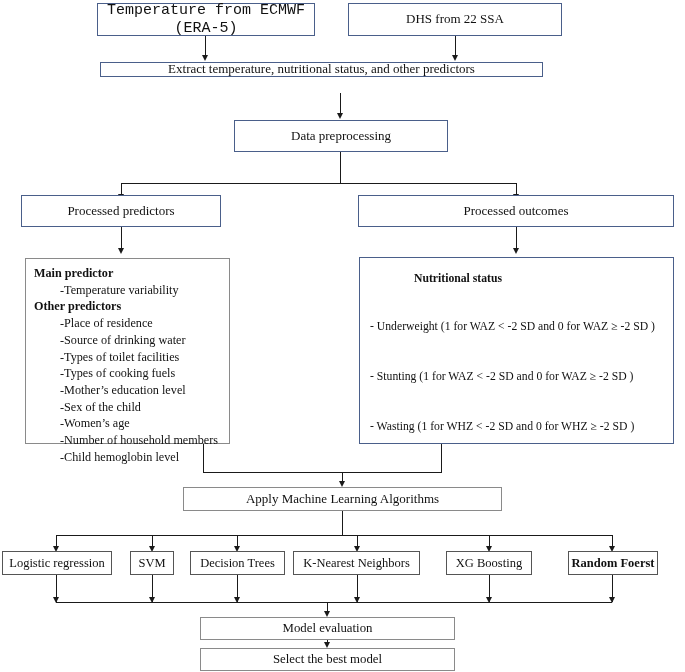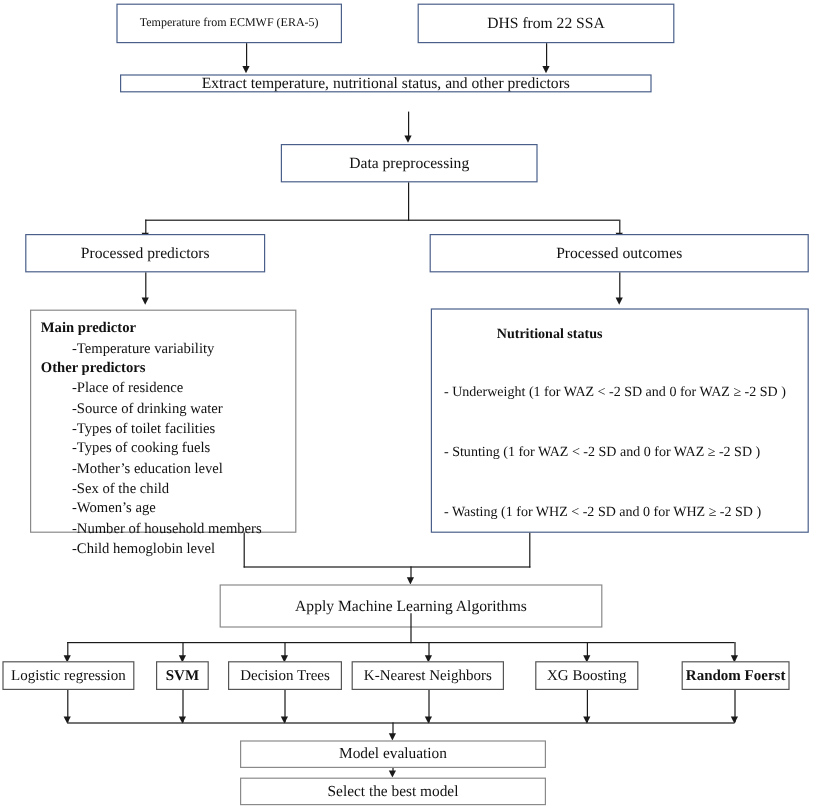--- a/index.html
+++ b/index.html
@@ -60,21 +60,21 @@
     border-left: 3.6px solid transparent;
     border-right: 3.6px solid transparent;
     border-top: 6px solid #1a1a1a;
   }
 </style>
 </head>
 <body>
 
 <div id="canvas">
 
-  <div class="box blue" style="left:97px; top:3px; width:188px; height:33px; font-size:10px;">
+  <div class="box blue" style="left:97px; top:3px; width:218px; height:33px; font-size:15px;font-family:Liberation Mono, monospace;">
     <span>Temperature from ECMWF (ERA-5)</span>
   </div>
 
   <div class="box blue" style="left:348px; top:3px; width:214px; height:33px; font-size:13px;">
     <span>DHS from 22 SSA</span>
   </div>
 
   <div class="v" style="left:205px; top:36px; height:20px;"></div>
   <div class="arrow" style="left:202px; top:55px;"></div>
 
@@ -106,21 +106,21 @@
   <div class="box blue" style="left:358px; top:195px; width:316px; height:32px; font-size:13px;">
     <span>Processed outcomes</span>
   </div>
 
   <div class="v" style="left:121px; top:227px; height:22px;"></div>
   <div class="arrow" style="left:118px; top:248px;"></div>
 
   <div class="v" style="left:516px; top:227px; height:22px;"></div>
   <div class="arrow" style="left:513px; top:248px;"></div>
 
-  <div class="listbox gray" style="left:25px; top:258px; width:222px; height:186px; padding:6px 8px; font-size:12.2px; line-height:1.37;">
+  <div class="listbox gray" style="left:25px; top:258px; width:205px; height:186px; padding:6px 8px; font-size:12.2px; line-height:1.37;">
     <div class="hdr">Main predictor</div>
     <div class="itm">-Temperature variability</div>
     <div class="hdr">Other predictors</div>
     <div class="itm">-Place of residence</div>
     <div class="itm">-Source of drinking water</div>
     <div class="itm">-Types of toilet facilities</div>
     <div class="itm">-Types of cooking fuels</div>
     <div class="itm">-Mother’s education level</div>
     <div class="itm">-Sex of the child</div>
     <div class="itm">-Women’s age</div>
@@ -134,21 +134,21 @@
     <div class="nutri-line" style="margin-bottom:37px;">- Stunting (1 for WAZ &lt; -2 SD  and 0 for WAZ ≥ -2 SD )</div>
     <div class="nutri-line">- Wasting (1 for WHZ &lt; -2 SD  and 0 for WHZ ≥ -2 SD )</div>
   </div>
 
   <div class="v" style="left:203px; top:444px; height:29px;"></div>
   <div class="v" style="left:441px; top:444px; height:29px;"></div>
   <div class="h" style="left:203px; top:472px; width:239px;"></div>
   <div class="v" style="left:342px; top:472px; height:10px;"></div>
   <div class="arrow" style="left:339px; top:481px;"></div>
 
-  <div class="box gray" style="left:183px; top:487px; width:319px; height:36px; font-size:13px;">
+  <div class="box gray" style="left:183px; top:487px; width:319px; height:24px; font-size:13px;">
     <span>Apply Machine Learning Algorithms</span>
   </div>
 
   <div class="v" style="left:342px; top:511px; height:25px;"></div>
   <div class="h" style="left:56px; top:535px; width:556px;"></div>
 
   <div class="v" style="left:56px; top:535px; height:12px;"></div>
   <div class="arrow" style="left:53px; top:546px;"></div>
   <div class="v" style="left:152px; top:535px; height:12px;"></div>
   <div class="arrow" style="left:149px; top:546px;"></div>
@@ -157,21 +157,21 @@
   <div class="v" style="left:357px; top:535px; height:12px;"></div>
   <div class="arrow" style="left:354px; top:546px;"></div>
   <div class="v" style="left:489px; top:535px; height:12px;"></div>
   <div class="arrow" style="left:486px; top:546px;"></div>
   <div class="v" style="left:612px; top:535px; height:12px;"></div>
   <div class="arrow" style="left:609px; top:546px;"></div>
 
   <div class="box dark" style="left:2px; top:551px; width:110px; height:24px; font-size:12.5px;">
     <span>Logistic regression</span>
   </div>
-  <div class="box dark" style="left:130px; top:551px; width:44px; height:24px; font-size:12.5px;font-weight:bold;">
+  <div class="box dark" style="left:130px; top:551px; width:44px; height:24px; font-size:12.5px;">
     <span>SVM</span>
   </div>
   <div class="box dark" style="left:190px; top:551px; width:95px; height:24px; font-size:12.5px;">
     <span>Decision Trees</span>
   </div>
   <div class="box dark" style="left:293px; top:551px; width:127px; height:24px; font-size:12.5px;">
     <span>K-Nearest Neighbors</span>
   </div>
   <div class="box dark" style="left:446px; top:551px; width:86px; height:24px; font-size:12.5px;">
     <span>XG Boosting</span>

